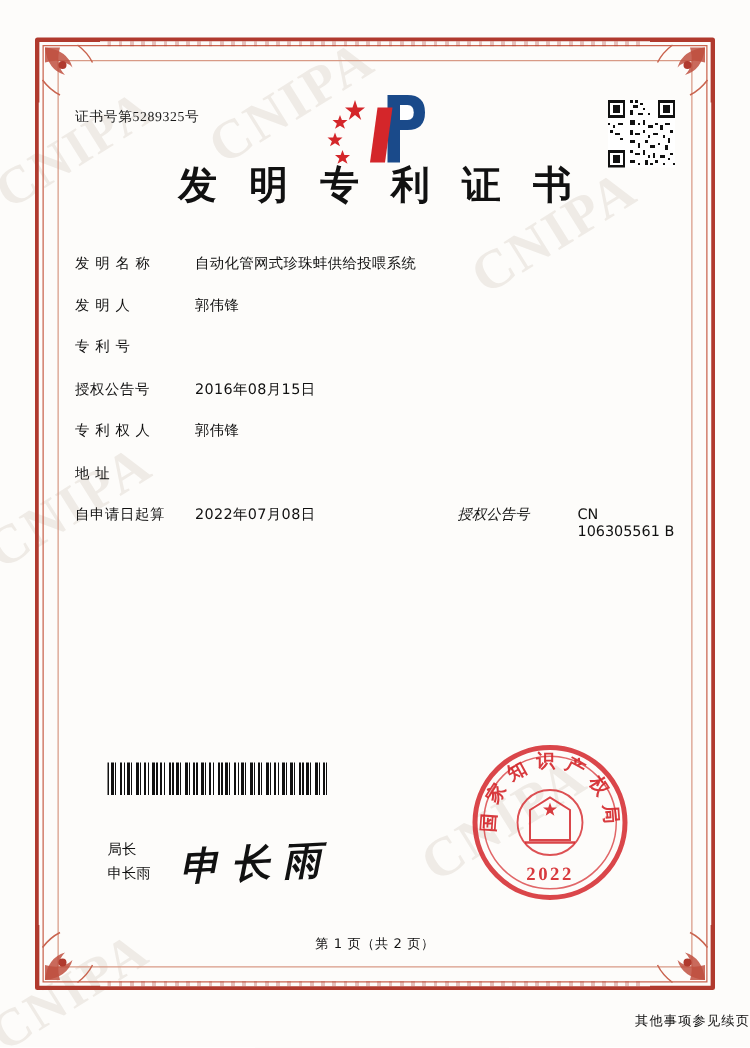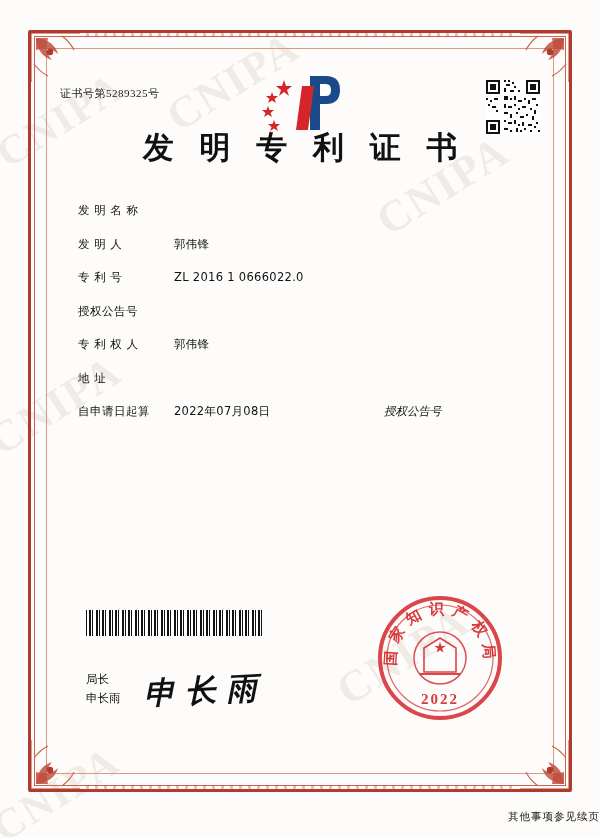--- a/index.html
+++ b/index.html
@@ -110,21 +110,20 @@
     letter-spacing: 9px;
     color: #111;
     margin-top: 26px;
     text-indent: 9px;
   }
 
   .fields {
     margin-top: 34px;
     font-size: 11.5px;
     color: #111;
-    margin-left: 18px;
   }
   .field-row {
     display: flex;
     align-items: baseline;
     margin-bottom: 18.5px;
   }
   .f-label {
     width: 96px;
     flex: 0 0 96px;
     letter-spacing: 0.5px;
@@ -360,49 +359,51 @@
     </div>
 
     <div class="cert-no">证书号第5289325号</div>
 
     <div class="title">发 明 专 利 证 书</div>
 
     <div class="fields">
 
       <div class="field-row">
         <div class="f-label">发 明 名 称</div>
+        <div class="f-value">自动化管网式珍珠蚌供给投喂系统</div>
       </div>
 
       <div class="field-row">
         <div class="f-label">发 明 人</div>
         <div class="f-value">郭伟锋</div>
       </div>
 
       <div class="field-row">
         <div class="f-label">专 利 号</div>
-        <div class="f-value">ZL 2016 1 0666022.0</div>
       </div>
 
       <div class="field-row">
         <div class="f-label">授权公告号</div>
+        <div class="f-value">2016年08月15日</div>
       </div>
 
       <div class="field-row">
         <div class="f-label">专 利 权 人</div>
         <div class="f-value">郭伟锋</div>
       </div>
 
       <div class="field-row">
         <div class="f-label">地 址</div>
       </div>
 
       <div class="field-row two">
         <div class="f-label">自申请日起算</div>
         <div class="f-value">2022年07月08日</div>
         <div class="f-label2">授权公告号</div>
+        <div class="f-value2">CN 106305561 B</div>
       </div>
     </div>
 
     <div class="paras">
     </div>
 
     <div class="barcode"></div>
 
     <div class="signature-block">
       <div>局长</div>
@@ -419,16 +420,17 @@
         <path d="M46 82 L86 82" stroke="#d4262a" stroke-width="2" opacity="0.85"></path>
         <polygon points="66,50 67.4,54 71.6,54 68.2,56.6 69.5,60.6 66,58.2 62.5,60.6 63.8,56.6 60.4,54 64.6,54" fill="#d4262a" opacity="0.9"></polygon>
         <path id="sealArc" d="M 66 66 m -44,0 a 44,44 0 1,1 88,0" fill="none"></path>
         <text font-family="Liberation Serif, serif" font-size="15" font-weight="bold" fill="#d4262a" opacity="0.9">
           <textPath href="#sealArc" startOffset="50%" text-anchor="middle" letter-spacing="7">国家知识产权局</textPath>
         </text>
         <text x="66" y="112" text-anchor="middle" font-family="Liberation Serif, serif" font-size="15" font-weight="bold" fill="#d4262a" opacity="0.9" letter-spacing="2">2022</text>
       </svg>
     </div>
 
+    <div class="page-num">第 1 页（共 2 页）</div>
   </div>
 
   <div class="footer-note">其他事项参见续页</div>
 </div>
 
 </body></html>

